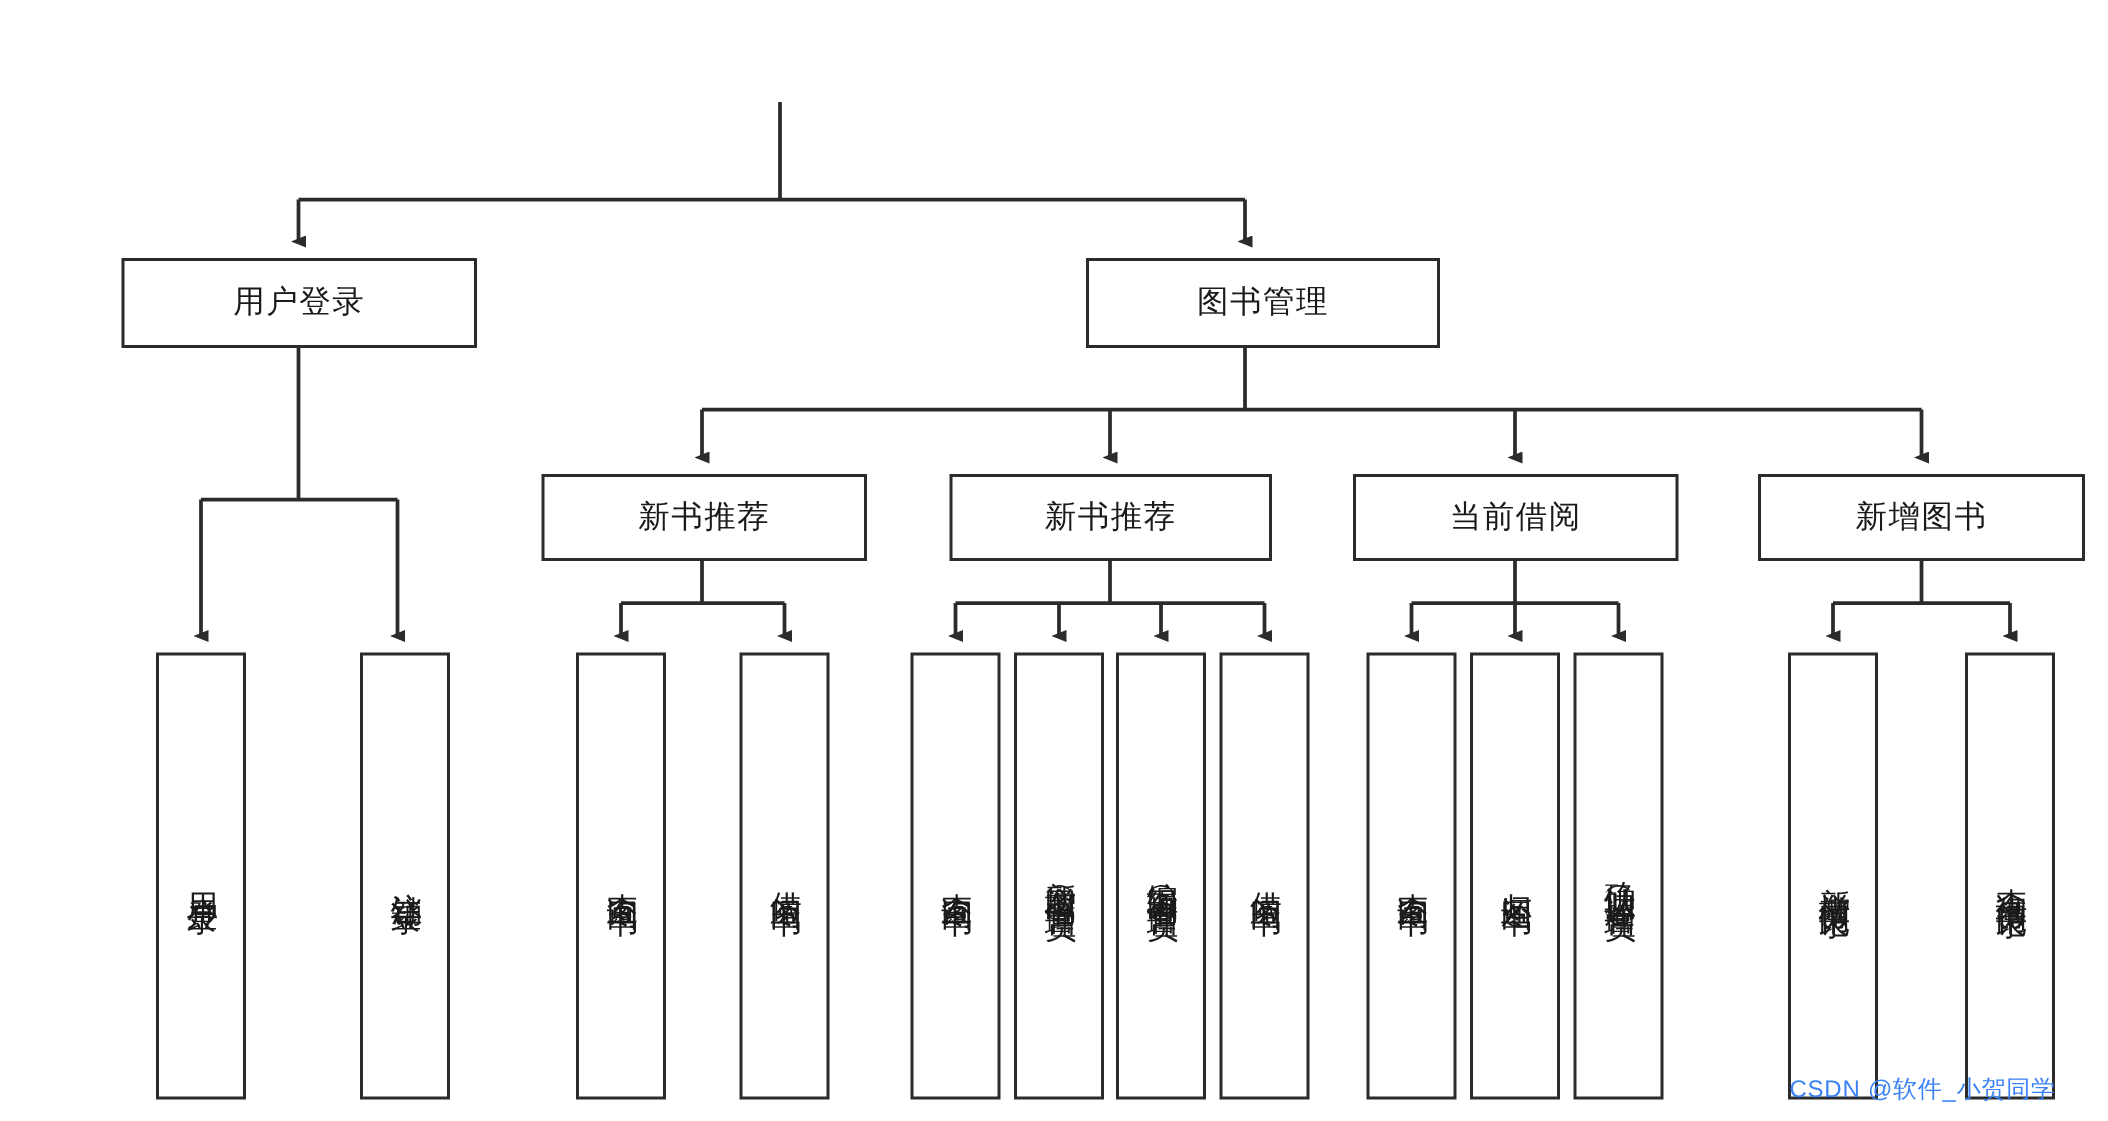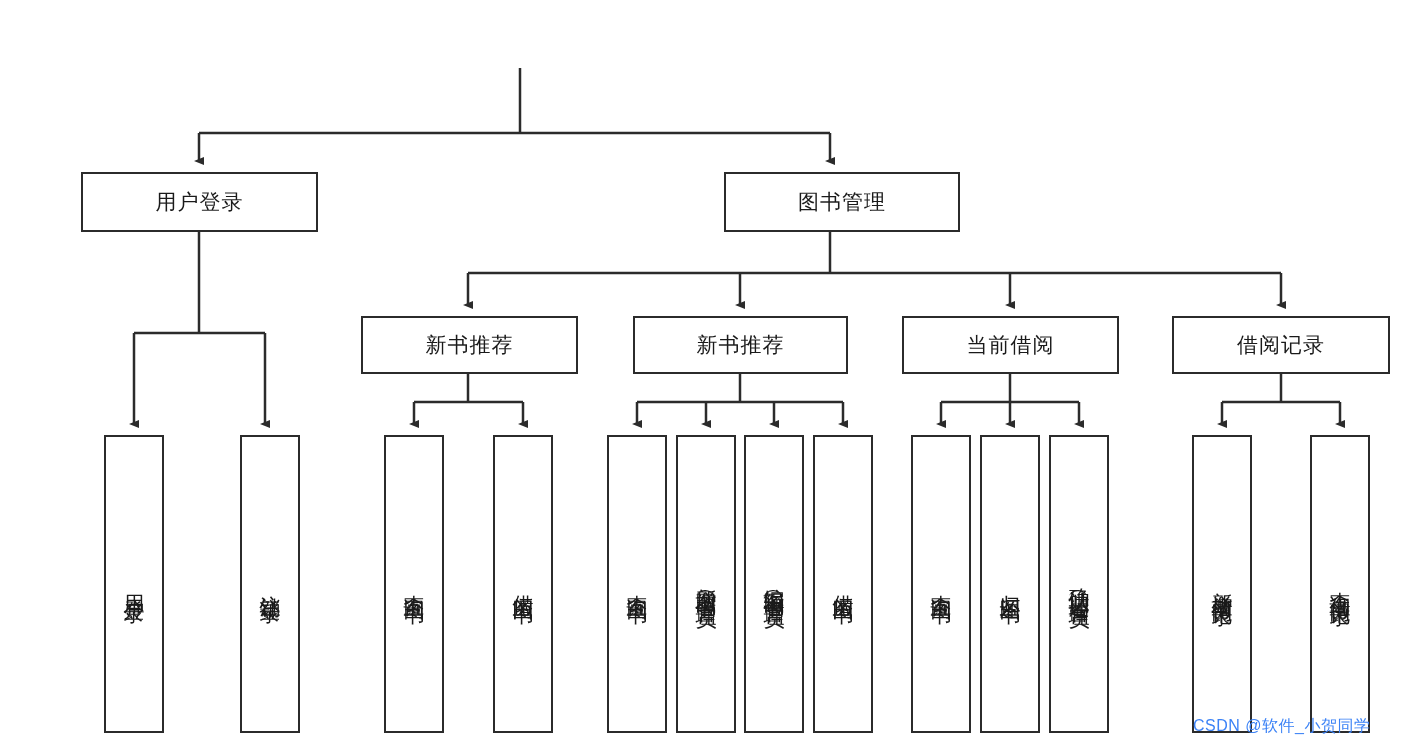--- a/index.html
+++ b/index.html
@@ -130,21 +130,21 @@
   <div class="node horiz" style="left:361px; top:316px; width:217px; height:58px;">
     <span>新书推荐</span>
   </div>
   <div class="node horiz" style="left:633px; top:316px; width:215px; height:58px;">
     <span>新书推荐</span>
   </div>
   <div class="node horiz" style="left:902px; top:316px; width:217px; height:58px;">
     <span>当前借阅</span>
   </div>
   <div class="node horiz" style="left:1172px; top:316px; width:218px; height:58px;">
-    <span>借阅记录</span>
+    <span>新增图书</span>
   </div>
 
   <div class="node vert" style="left:104px; top:435px; width:60px; height:298px;">
     <span class="vtext">用户登录</span>
   </div>
   <div class="node vert" style="left:240px; top:435px; width:60px; height:298px;">
     <span class="vtext">注销登录</span>
   </div>
 
   <div class="node vert" style="left:384px; top:435px; width:60px; height:298px;">

